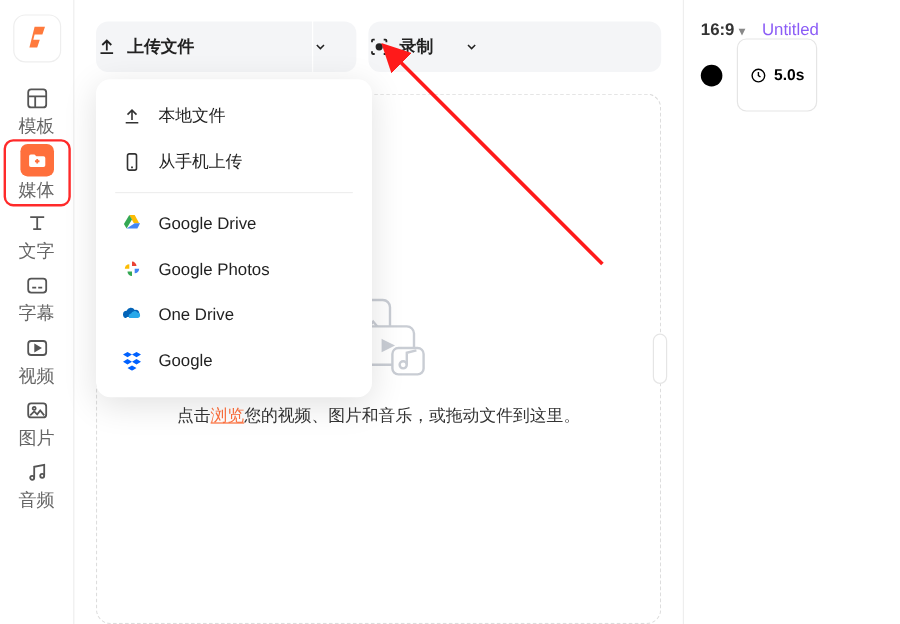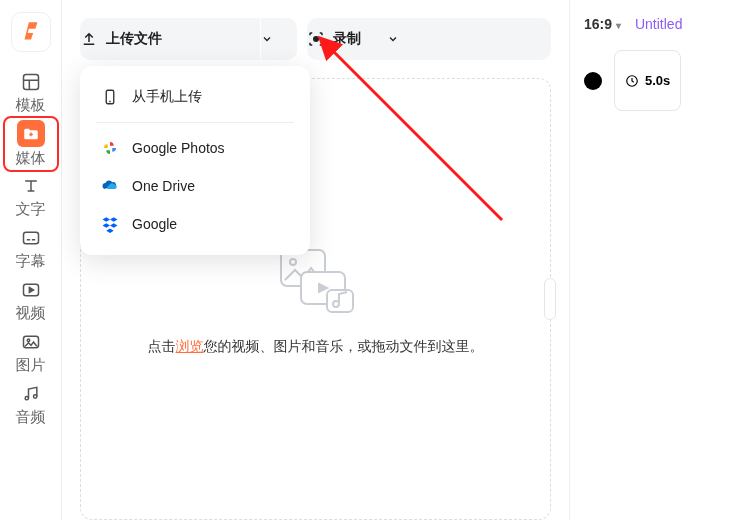--- a/index.html
+++ b/index.html
@@ -22,21 +22,21 @@
     .split{display:flex;gap:1px}
     .dropzone{flex:1;border:1px dashed #ddd;border-radius:12px;margin-top:8px;display:flex;flex-direction:column;align-items:center;justify-content:center;gap:22px;position:relative;min-height:380px}
     .dz-ill{width:90px;height:74px;position:relative;color:#c9cdd4}
     .dz-txt{font-size:14px;color:#333}
     .dz-txt .link{color:#ff6f3c;text-decoration:underline;cursor:pointer}
     .menu{position:absolute;top:66px;left:18px;width:230px;background:#fff;border-radius:12px;box-shadow:0 6px 28px rgba(0,0,0,.12);padding:12px 6px;z-index:50}
     .mi{display:flex;align-items:center;gap:12px;padding:9px 14px;font-size:14px;color:#222;border-radius:8px;cursor:pointer}
     .mi .mic{width:20px;height:20px;display:flex;align-items:center;justify-content:center}
     .sep{height:1px;background:#eee;margin:6px 10px}
     .right{width:180px;padding:16px 14px}
-    .rh{display:flex;align-items:flex-start;gap:14px;font-size:14px;color:#333;margin-bottom:18px}
+    .rh{display:flex;align-items:flex-start;gap:14px;font-size:14px;color:#333;}
     .rh .aspect{font-weight:600}
     .rh .caret{font-size:10px;color:#888}
     .rh .title{color:#8b5cf6}
     .track{display:flex;align-items:center;gap:12px}
     .dot{width:18px;height:18px;border-radius:50%;background:#000}
     .dur-box{display:flex;align-items:center;gap:6px;border:1px solid #e5e5e5;border-radius:8px;padding:22px 10px;font-size:13px;font-weight:600}
     .arrow{position:absolute;top:30px;left:250px;z-index:60;pointer-events:none}
     .handle{position:absolute;right:-6px;top:50%;width:12px;height:42px;border:1px solid #e5e5e5;border-radius:10px;background:#fff;transform:translateY(-50%)}
     svg{display:block}
   </style>
@@ -140,27 +140,46 @@
         <svg width="12" height="12" viewBox="0 0 24 24" fill="none" stroke="#222" stroke-width="2.5" style="margin-left:18px">
             <path d="M6 9l6 6 6-6"></path>
           </svg>
       </div>
     </div>
 
     <div class="menu">
       <div class="mi">
         <span class="mic">
             <svg width="18" height="18" viewBox="0 0 24 24" fill="none" stroke="#333" stroke-width="1.8">
+              <path d="M12 16V5M7 10l5-5 5 5M5 19h14"></path>
+            </svg>
+          </span>
+        <span>本地文件</span>
+      </div>
+      <div class="mi">
+        <span class="mic">
+            <svg width="18" height="18" viewBox="0 0 24 24" fill="none" stroke="#333" stroke-width="1.8">
               <rect x="7" y="3" width="10" height="18" rx="2"></rect>
               <path d="M11 18h2"></path>
             </svg>
           </span>
         <span>从手机上传</span>
       </div>
       <div class="sep"></div>
+      <div class="mi">
+        <span class="mic">
+            <svg width="18" height="18" viewBox="0 0 24 24">
+              <path d="M8 3l8 0 5 9-4 7H7l-4-7z" fill="none"></path>
+              <path d="M9 3h6l5 9h-6z" fill="#fbbc04"></path>
+              <path d="M9 3L3 13l3 5 6-10z" fill="#34a853"></path>
+              <path d="M6 18h12l3-6h-6z" fill="#4285f4"></path>
+            </svg>
+          </span>
+        <span>Google Drive</span>
+      </div>
       <div class="mi">
         <span class="mic">
             <svg width="18" height="18" viewBox="0 0 24 24">
               <path d="M12 4a5 5 0 015 5H12z" fill="#ea4335"></path>
               <path d="M20 12a5 5 0 01-5 5V12z" fill="#4285f4"></path>
               <path d="M12 20a5 5 0 01-5-5h5z" fill="#34a853"></path>
               <path d="M4 12a5 5 0 015-5v5z" fill="#fbbc04"></path>
             </svg>
           </span>
         <span>Google Photos</span>

